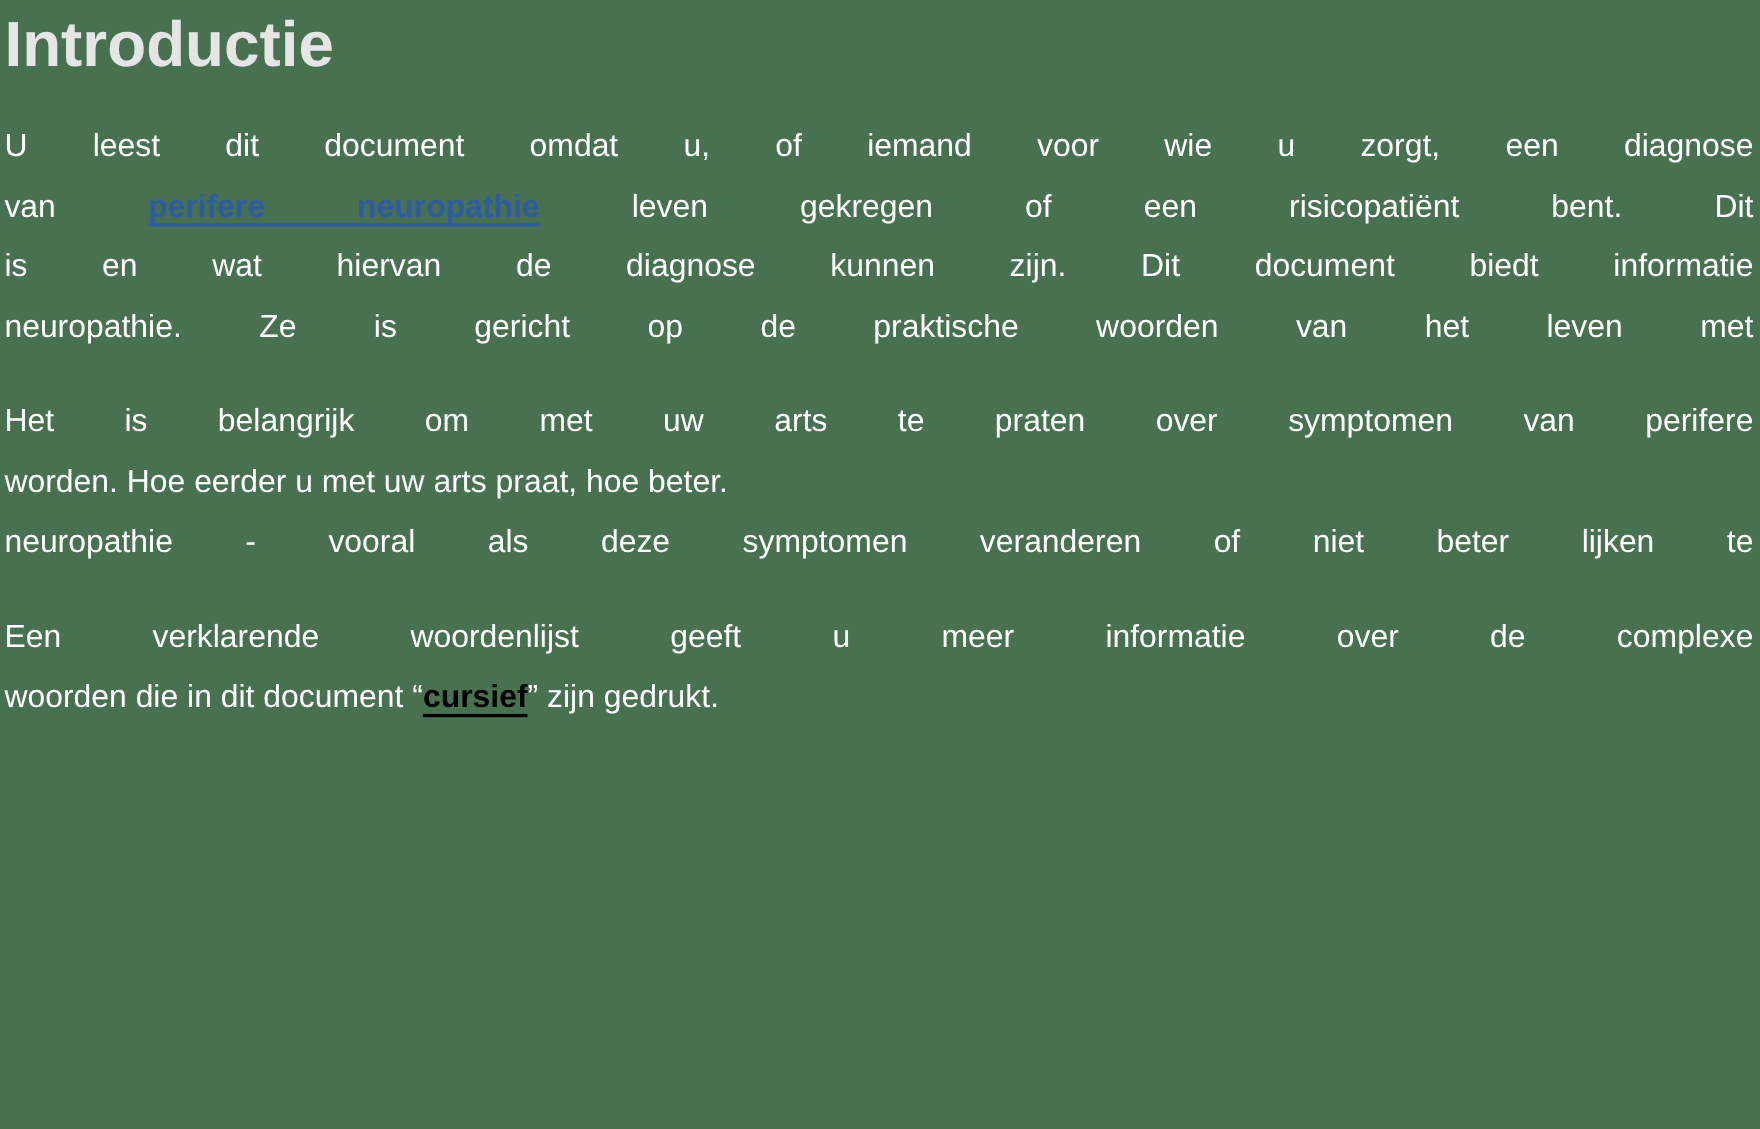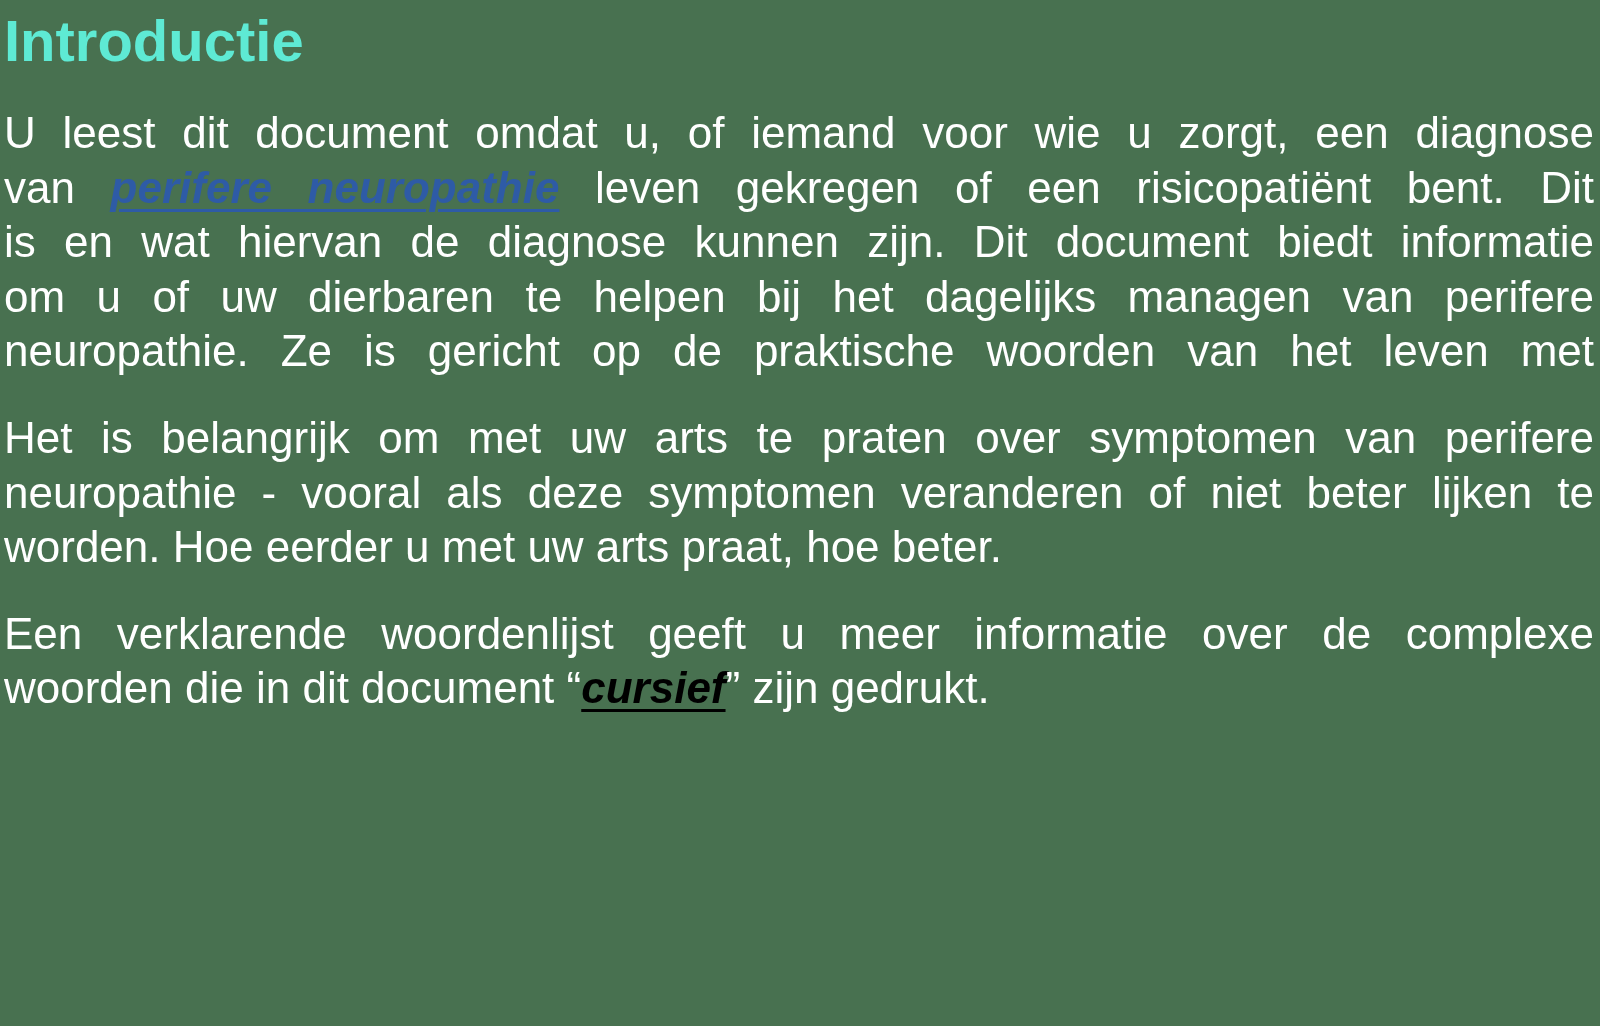--- a/index.html
+++ b/index.html
@@ -25,54 +25,52 @@
     font-weight: 700;
     letter-spacing: 0px;
   }
   section.body-paragraphs {
     margin-top: 30px;
   }
   .paragraph {
     margin: 0 0 32px 0;
   }
   .line {
-    font-size: 44px;
+    font-size: 29px;
     line-height: 54.6px;
     font-weight: 400;
     text-align: justify;
     text-align-last: left;
   }
   .line.justify {
     text-align-last: justify;
   }
   .inline-link {
     font-weight: 700;
-    font-style: italic;
     text-decoration: underline;
     text-underline-offset: 6px;
     text-decoration-thickness: 3px;
     cursor: pointer;
   }
 </style>
 </head>
 <body style="background: rgb(72, 113, 80); color: rgb(255, 255, 255);">
 
 <main class="page">
-  <h1 class="page-title" style="color: #5eead4;">Introductie</h1>
+  <h1 class="page-title" style="color: #e5e5e5;">Introductie</h1>
   <section class="body-paragraphs">
       <div class="paragraph">
         <div class="line justify"><span>U leest dit document omdat u, of iemand voor wie u zorgt, een diagnose</span></div>
         <div class="line justify"><span>van </span><span class="inline-link" style="color: rgb(46, 91, 166);">perifere neuropathie</span><span> leven gekregen of een risicopatiënt bent. Dit</span></div>
         <div class="line justify"><span>is en wat hiervan de diagnose kunnen zijn. Dit document biedt informatie</span></div>
-        <div class="line justify"><span>om u of uw dierbaren te helpen bij het dagelijks managen van perifere</span></div>
         <div class="line justify"><span>neuropathie. Ze is gericht op de praktische woorden van het leven met</span></div>
       </div>
       <div class="paragraph">
         <div class="line justify"><span>Het is belangrijk om met uw arts te praten over symptomen van perifere</span></div>
+        <div class="line"><span>worden. Hoe eerder u met uw arts praat, hoe beter.</span></div>
         <div class="line justify"><span>neuropathie - vooral als deze symptomen veranderen of niet beter lijken te</span></div>
-        <div class="line"><span>worden. Hoe eerder u met uw arts praat, hoe beter.</span></div>
       </div>
       <div class="paragraph">
         <div class="line justify"><span>Een verklarende woordenlijst geeft u meer informatie over de complexe</span></div>
         <div class="line"><span>woorden die in dit document “</span><span class="inline-link" style="color: #000000;">cursief</span><span>” zijn gedrukt.</span></div>
       </div>
     </section>
 </main>
 
 </body></html>

